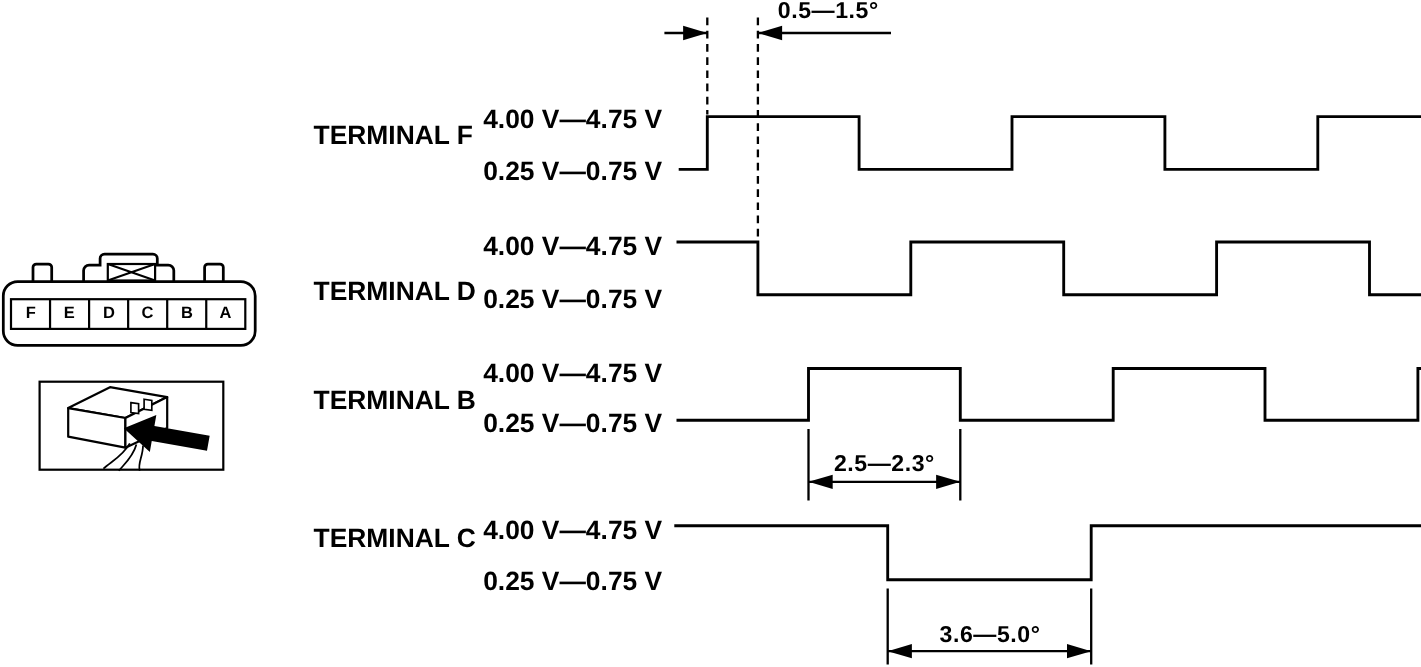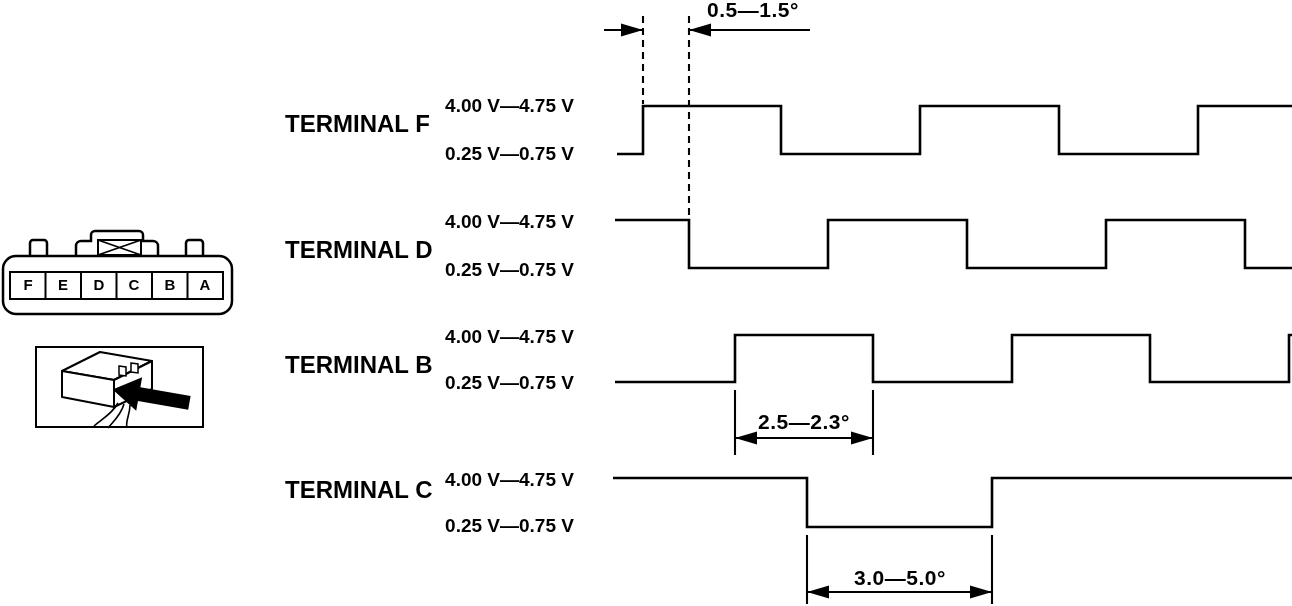--- a/index.html
+++ b/index.html
@@ -5,22 +5,22 @@
   html,body{margin:0;padding:0;background:#fff;}
   .canvas{
     position:relative;width:1292px;height:606px;background:#fff;
     font-family:"Liberation Sans", sans-serif;color:#000;overflow:hidden;
   }
   svg{position:absolute;left:0;top:0;}
   .term-label{
     position:absolute;font-size:24px;font-weight:bold;line-height:1.15;white-space:nowrap;
   }
   .volt-label{
-    position:absolute;font-size:19px;font-weight:bold;line-height:1.15;white-space:nowrap;
-    width:185px;text-align:center;
+    position:absolute;font-size:24px;font-weight:bold;line-height:1.15;white-space:nowrap;
+    width:185px;text-align:right;
   }
   .ann-label{
     position:absolute;font-size:21px;font-weight:bold;line-height:1.1;white-space:nowrap;
     transform:translateX(-50%);letter-spacing:0.5px;
   }
   .pin-label{
     position:absolute;top:277px;width:36px;text-align:center;
     font-size:15px;font-weight:bold;line-height:1.1;
   }
 </style>
@@ -80,36 +80,36 @@
         <polygon points="873,438 851,431.5 851,444.5" fill="#000000"></polygon>
         <line x1="807" y1="535" x2="807" y2="604" stroke="#000000" stroke-width="2.1"></line>
         <line x1="992" y1="535" x2="992" y2="604" stroke="#000000" stroke-width="2.1"></line>
         <line x1="807" y1="592" x2="992" y2="592" stroke="#000000" stroke-width="2.1"></line>
         <polygon points="807,592 829,585.5 829,598.5" fill="#000000"></polygon>
         <polygon points="992,592 970,585.5 970,598.5" fill="#000000"></polygon>
       </g>
   </svg>
 
   <div class="term-label" style="left:285px;top:110px">TERMINAL F</div>
-  <div class="term-label" style="left:285px;top:236px">TERMINAL D</div>
+  <div class="term-label" style="left:285px;top:252px">TERMINAL D</div>
   <div class="term-label" style="left:285px;top:351px">TERMINAL B</div>
   <div class="term-label" style="left:285px;top:476px">TERMINAL C</div>
 
   <div class="volt-label" style="left:417px;top:95px">4.00 V—4.75 V</div>
   <div class="volt-label" style="left:417px;top:143px">0.25 V—0.75 V</div>
   <div class="volt-label" style="left:417px;top:211px">4.00 V—4.75 V</div>
   <div class="volt-label" style="left:417px;top:259px">0.25 V—0.75 V</div>
   <div class="volt-label" style="left:417px;top:326px">4.00 V—4.75 V</div>
   <div class="volt-label" style="left:417px;top:372px">0.25 V—0.75 V</div>
   <div class="volt-label" style="left:417px;top:469px">4.00 V—4.75 V</div>
   <div class="volt-label" style="left:417px;top:515px">0.25 V—0.75 V</div>
 
   <div class="ann-label" style="left:753px;top:-2px">0.5—1.5°</div>
   <div class="ann-label" style="left:804px;top:410px">2.5—2.3°</div>
-  <div class="ann-label" style="left:900px;top:566px">3.0—5.0°</div>
+  <div class="ann-label" style="left:900px;top:566px">3.6—5.0°</div>
 
   <span class="pin-label" style="left:10px">F</span>
   <span class="pin-label" style="left:45px">E</span>
   <span class="pin-label" style="left:81px">D</span>
   <span class="pin-label" style="left:116px">C</span>
   <span class="pin-label" style="left:152px">B</span>
   <span class="pin-label" style="left:187px">A</span>
 
 </div>
 

